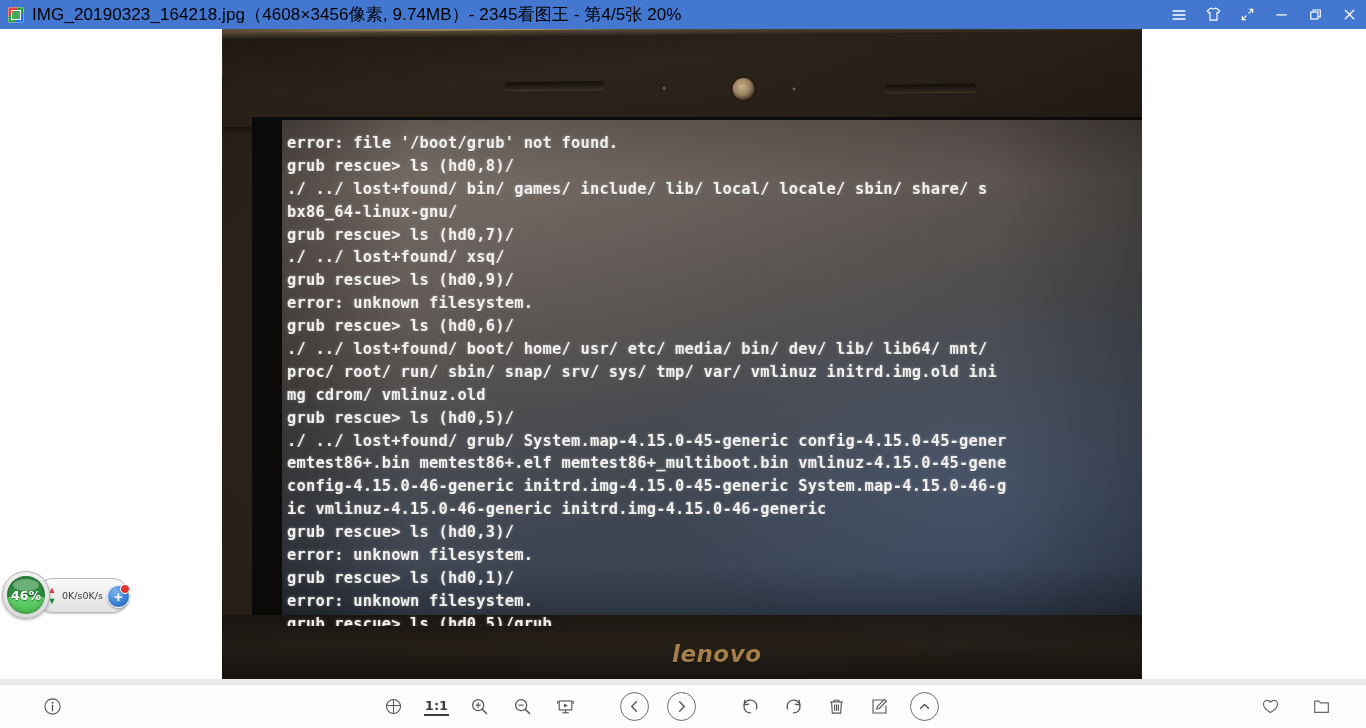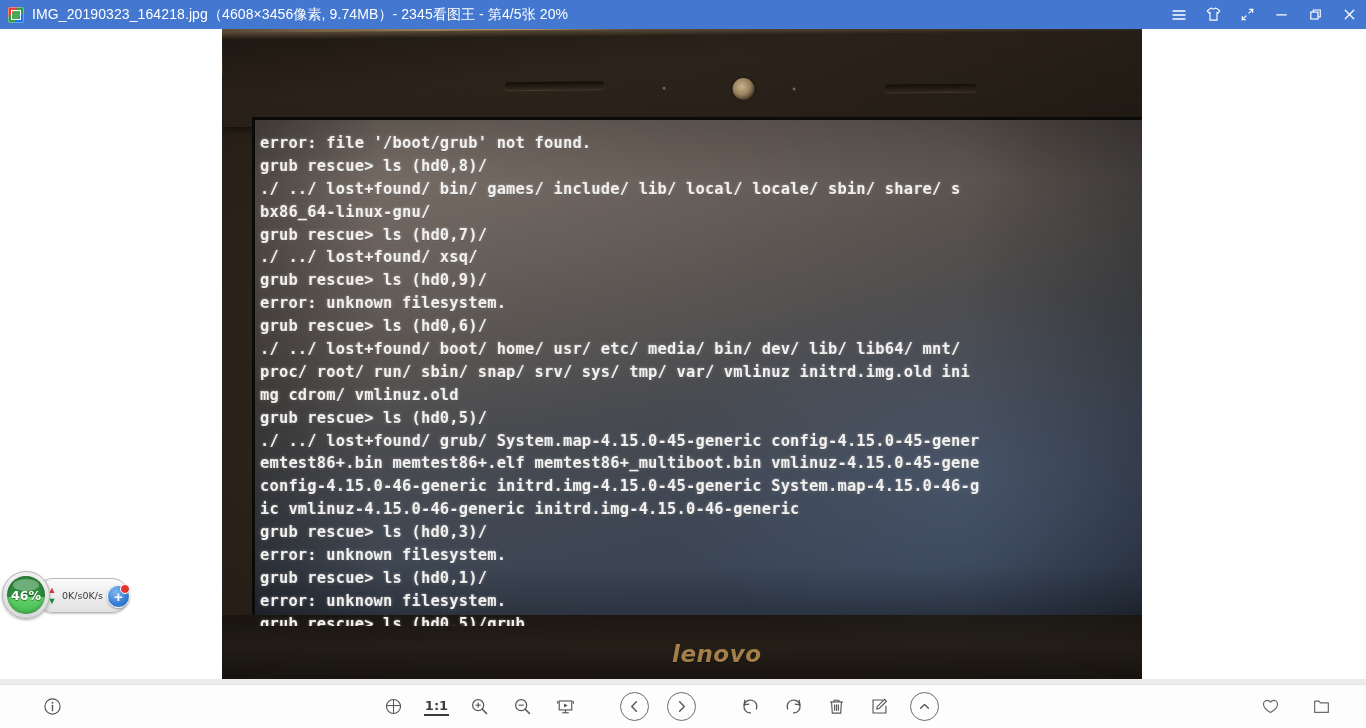--- a/index.html
+++ b/index.html
@@ -34,24 +34,24 @@
     flex: 0 0 16px;
     box-shadow: inset 0 0 0 1px rgba(255,255,255,.35);
   }
   #app-icon::after{
     content:"";
     position:absolute; left:3px; top:3px; right:3px; bottom:3px;
     border:1px solid #ffffff;
     background: rgba(255,255,255,.12);
   }
   #title-text {
-    font-size: 14px;
+    font-size: 17px;
     letter-spacing: .1px;
     white-space: nowrap;
-    color: #ffffff;
+    color: #000000;
   }
   #titlebar-spacer { flex: 1 1 auto; }
   .tb-btn {
     width: 34px; height: 29px;
     display: flex; align-items: center; justify-content: center;
     color: #ffffff;
   }
   .tb-btn svg { display:block; }
 
   
@@ -135,20 +135,21 @@
     background:
       radial-gradient(ellipse 120% 90% at 18% 8%,  rgba(255,255,255,.10), rgba(255,255,255,0) 60%),
       linear-gradient(168deg,
         #6b6057 0%,
         #625851 18%,
         #544f4c 38%,
         #474a50 55%,
         #3e4653 70%,
         #394456 85%,
         #333e50 100%);
+    margin-left: 27px;
   }
   #screen::after{
     content:"";
     position:absolute; inset:0;
     background:
       linear-gradient(90deg, rgba(0,0,0,.30) 0%, rgba(0,0,0,0) 14%, rgba(0,0,0,0) 80%, rgba(0,0,0,.22) 100%),
       linear-gradient(180deg, rgba(0,0,0,.18) 0%, rgba(0,0,0,0) 12%, rgba(0,0,0,0) 88%, rgba(0,0,0,.30) 100%);
     pointer-events:none;
   }
   #console {

